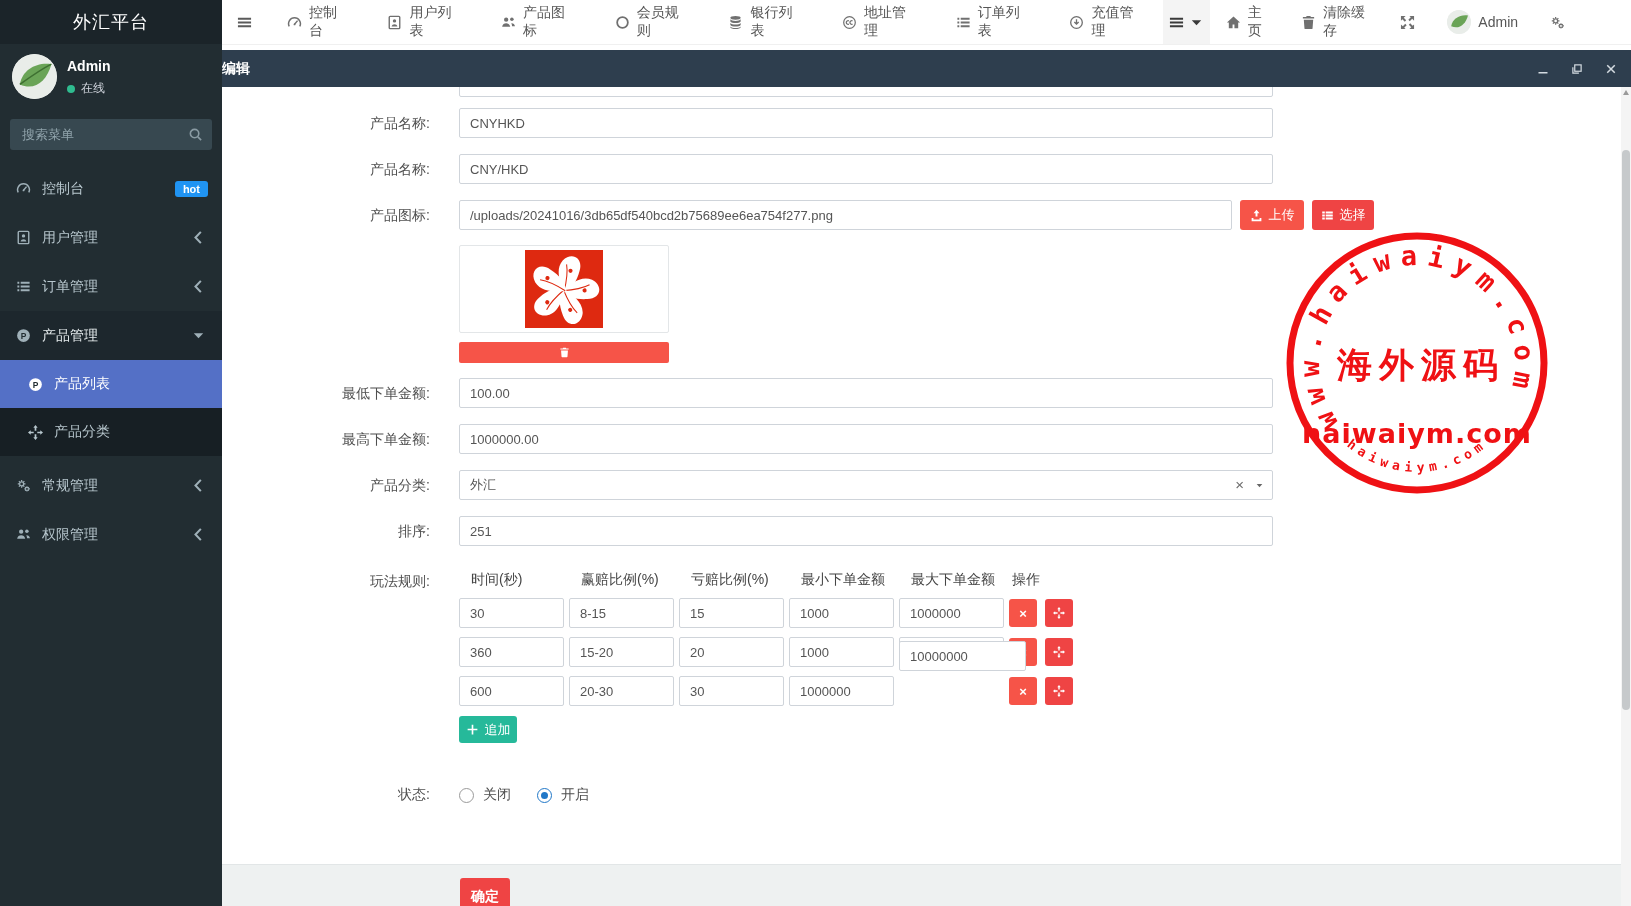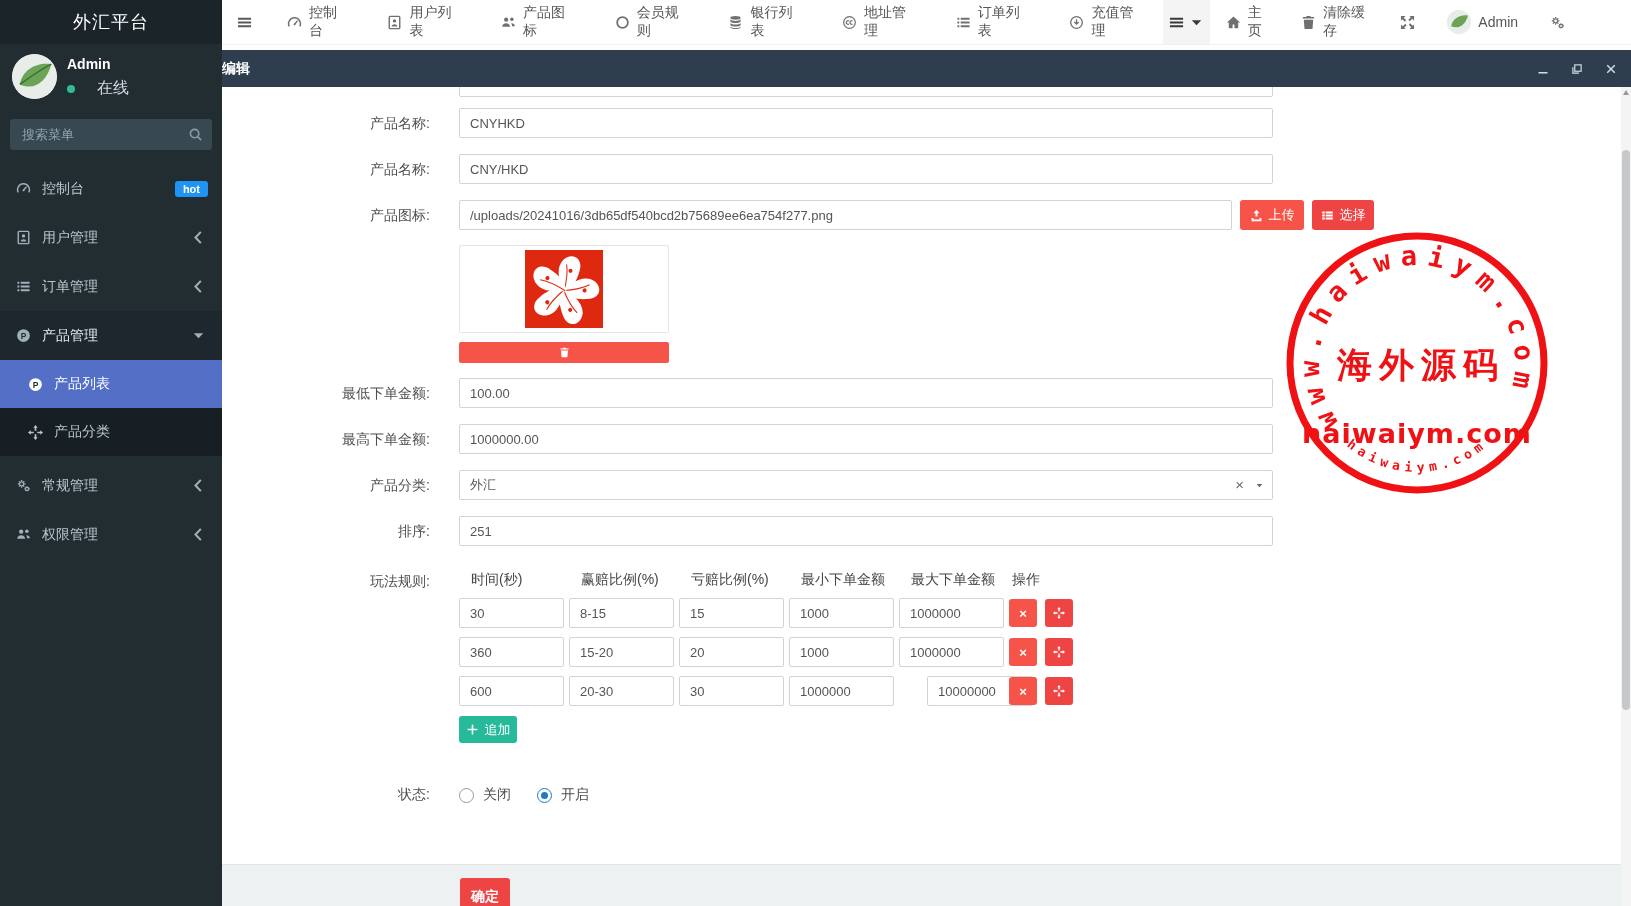--- a/index.html
+++ b/index.html
@@ -5,21 +5,21 @@
   html,body{margin:0;padding:0;background:#fff;font-family:"Liberation Sans","DejaVu Sans",sans-serif;}
   .app{position:relative;width:1631px;height:906px;overflow:hidden;background:#fff;}
 
   
   .sidebar{position:absolute;left:0;top:0;width:222px;height:906px;background:#222d32;z-index:3;}
   .brand{height:44px;background:#1b2429;color:#fff;font-size:18px;display:flex;align-items:center;justify-content:center;letter-spacing:1px;}
   .user-panel{display:flex;align-items:center;gap:10px;padding:10px 12px 12px;}
   .avatar{width:45px;height:45px;border-radius:50%;overflow:hidden;background:#e8ece9;flex:0 0 auto;}
   .avatar svg{width:100%;height:100%;display:block;}
   .uname{color:#fff;font-weight:bold;font-size:14px;margin-top:2px;}
-  .ustatus{color:#d2d6de;font-size:16px;margin-top:6px;display:flex;align-items:center;gap:22px;}
+  .ustatus{color:#d2d6de;font-size:12px;margin-top:6px;display:flex;align-items:center;gap:6px;}
   .dot{width:8px;height:8px;border-radius:50%;background:#2fbc8f;display:inline-block;}
   .sb-search{position:relative;margin:8px 10px 0;}
   .sb-search input{width:100%;box-sizing:border-box;height:31px;background:#374850;border:none;border-radius:3px;color:#cfd8dc;font-size:13px;padding:0 22px 0 12px;outline:none;}
   .sb-search input::placeholder{color:#91a4ac;}
   .sb-search .ic{position:absolute;right:9px;top:8px;color:#8a9ba3;}
   .nav{margin-top:14px;}
   .nav-item{height:49px;display:flex;align-items:center;gap:11px;padding-left:16px;color:#b8c7ce;font-size:14px;cursor:pointer;}
   .nav-item .ic{color:#9fb0b8;}
   .chev{margin-left:auto;margin-right:16px;color:#8fa0a8;}
   .chev svg{width:10px;height:10px;}
@@ -522,21 +522,21 @@
               <path d="M8 0l2.3 2.9H8.9v3.2H7.1V2.9H5.7zM8 16l-2.3-2.9h1.4V9.9h1.8v3.2h1.4zM0 8l2.9-2.3v1.4h3.2v1.8H2.9v1.4zM16 8l-2.9 2.3V8.9H9.9V7.1h3.2V5.7z"></path>
             </svg>
           </span>
         </button>
     </div>
     <div>
       <input class="inp" style="left: 237px; top: 589px; width: 105px;" value="600">
       <input class="inp" style="left: 347px; top: 589px; width: 105px;" value="20-30">
       <input class="inp" style="left: 457px; top: 589px; width: 105px;" value="30">
       <input class="inp" style="left: 567px; top: 589px; width: 105px;" value="1000000">
-      <input class="inp" style="left: 677px; top: 589px; width: 106px; margin-left: 28px;" value="10000000">
+      <input class="inp" style="left: 677px; top: 554px; width: 127px;" value="10000000">
       <button class="sq-btn btn-red" style="left:787px;top:590px">
           <span class="xchar">×</span>
         </button>
       <button class="sq-btn btn-navy" style="left:823px;top:590px">
           <span class="ic">
             <svg viewBox="0 0 16 16" fill="currentColor">
               <path d="M8 0l2.3 2.9H8.9v3.2H7.1V2.9H5.7zM8 16l-2.3-2.9h1.4V9.9h1.8v3.2h1.4zM0 8l2.9-2.3v1.4h3.2v1.8H2.9v1.4zM16 8l-2.9 2.3V8.9H9.9V7.1h3.2V5.7z"></path>
             </svg>
           </span>
         </button>

